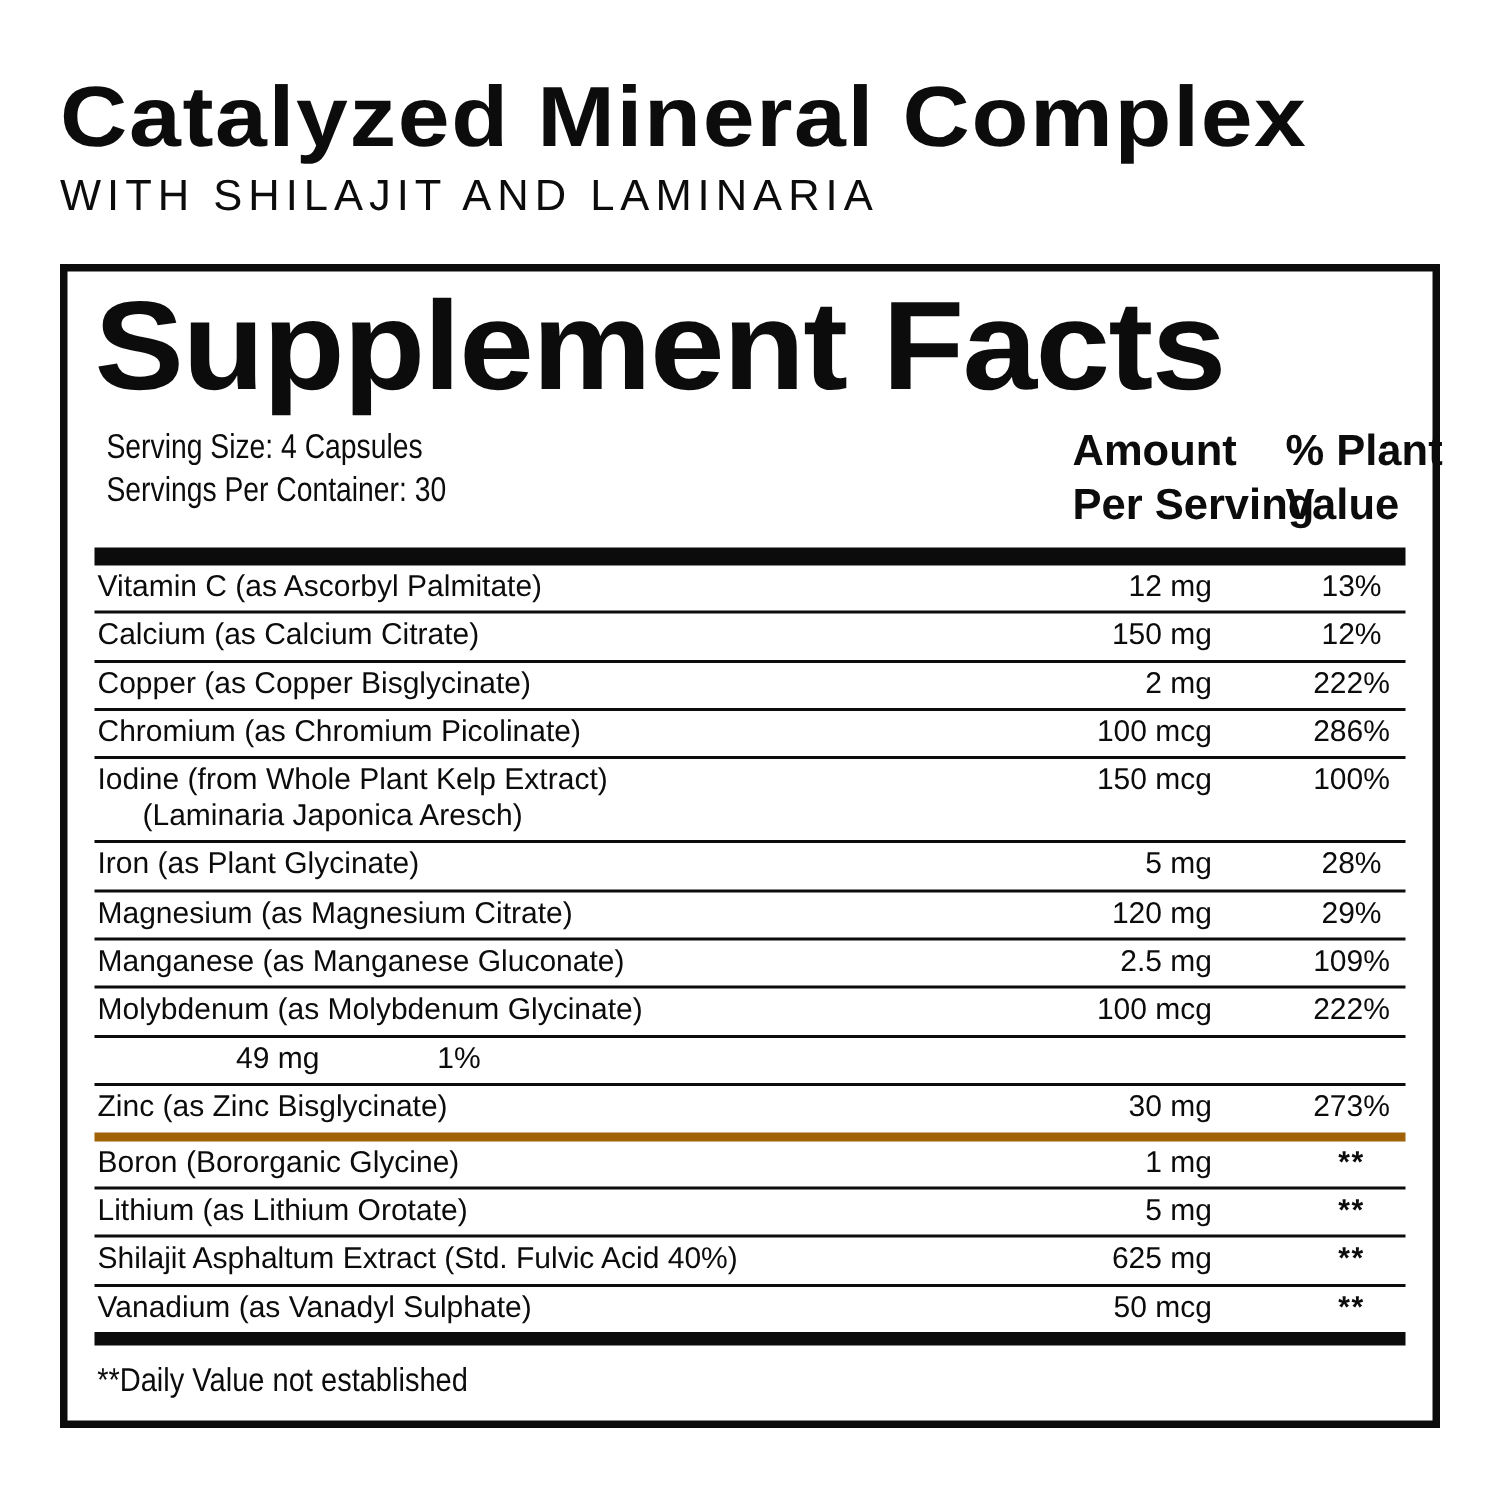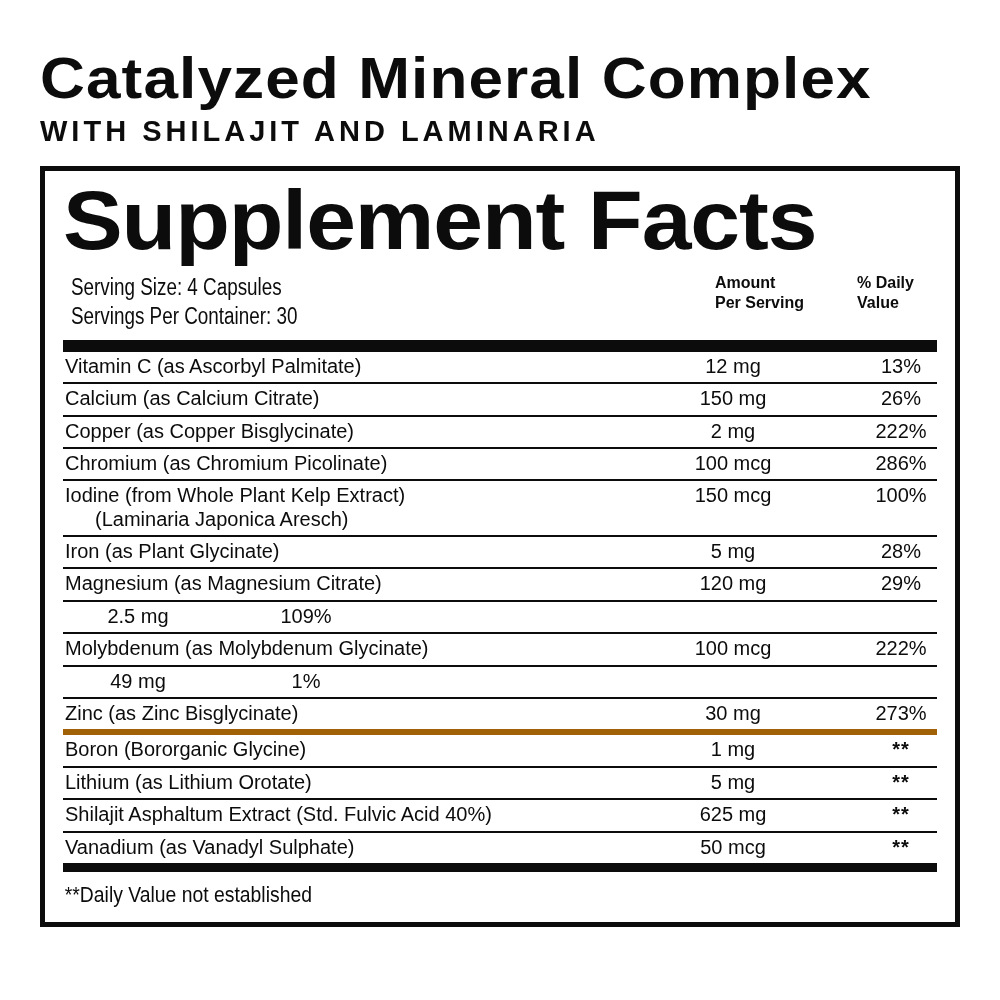--- a/index.html
+++ b/index.html
@@ -18,25 +18,25 @@
     font-weight: bold;
     letter-spacing: 1px;
     line-height: 1.0;
     transform: scaleX(1.09);
     transform-origin: left center;
     white-space: nowrap;
     margin-bottom: 10px;
   }
   .product-subtitle {
     font-size: 29px;
-    font-weight: bold;
+    font-weight: normal;
     letter-spacing: 4px;
     line-height: 1.0;
     white-space: nowrap;
-    margin-bottom: 20px;
+    margin-bottom: 30px;
   }
 
   
   .facts-box {
     border: 5px solid #0c0c0c;
     padding: 6px 18px 0 18px;
     background: #fff;
   }
   .sf-heading {
     font-size: 84px;
@@ -53,41 +53,41 @@
   .serving-left { flex: 1; }
   .serving-line {
     font-size: 23px;
     line-height: 1.26;
     transform: scaleX(0.82);
     transform-origin: left top;
     white-space: nowrap;
   }
   .hdr-amount { width: 128px; margin-right: 14px; }
   .hdr-dv { width: 80px; }
-  .hdr-line { font-size: 16px; font-weight: bold; line-height: 1.26; white-space: nowrap; }
+  .hdr-line { font-size: 29px; font-weight: bold; line-height: 1.26; white-space: nowrap; }
 
   .bar { background: #0c0c0c; width: 100%; }
   .bar-header { height: 12px; }
   .bar-footnote { height: 9px; }
 
   
   .row {
     display: flex;
     align-items: flex-start;
     border-top: 2px solid #0c0c0c;
     padding: 3px 0 4px 0;
     font-size: 20px;
     line-height: 1.17;
   }
   .row.no-top { border-top: none; }
   .row.section-break { border-top: 6px solid #a16207; }
   .r-name { flex: 1; padding-left: 2px; }
   .r-sub { display: block; padding-left: 30px; }
   .r-sub:empty { display: none; }
-  .r-amt { width: 150px; text-align: center; white-space: nowrap; }
+  .r-amt { width: 150px; text-align: right; white-space: nowrap; }
   .r-dv { width: 72px; margin-left: 57px; text-align: center; white-space: nowrap; }
   .r-dv.dv-est { font-weight: bold; letter-spacing: 1px; }
 
   .footnote {
     font-size: 22px;
     padding: 10px 0 14px 2px;
     transform: scaleX(0.88);
     transform-origin: left top;
     white-space: nowrap;
   }
@@ -108,21 +108,21 @@
     <div class="serving-area">
       <div class="serving-left">
         <div class="serving-line">Serving Size: 4 Capsules</div>
         <div class="serving-line">Servings Per Container: 30</div>
       </div>
       <div class="hdr-amount">
         <div class="hdr-line">Amount</div>
         <div class="hdr-line">Per Serving</div>
       </div>
       <div class="hdr-dv">
-        <div class="hdr-line">% Daily</div>
+        <div class="hdr-line">% Plant</div>
         <div class="hdr-line">Value</div>
       </div>
     </div>
 
     <div class="bar bar-header"></div>
 
     <div>
   <div class="row no-top">
     <div class="r-name">
       <span>Vitamin C (as Ascorbyl Palmitate)</span>
@@ -131,21 +131,21 @@
     <div class="r-amt">12 mg</div>
     <div class="r-dv">13%</div>
   </div>
 
   <div class="row">
     <div class="r-name">
       <span>Calcium (as Calcium Citrate)</span>
       
     </div>
     <div class="r-amt">150 mg</div>
-    <div class="r-dv">26%</div>
+    <div class="r-dv">12%</div>
   </div>
 
   <div class="row">
     <div class="r-name">
       <span>Copper (as Copper Bisglycinate)</span>
       
     </div>
     <div class="r-amt">2 mg</div>
     <div class="r-dv">222%</div>
   </div>
@@ -180,20 +180,24 @@
   <div class="row">
     <div class="r-name">
       <span>Magnesium (as Magnesium Citrate)</span>
       
     </div>
     <div class="r-amt">120 mg</div>
     <div class="r-dv">29%</div>
   </div>
 
   <div class="row">
+    <div class="r-name">
+      <span>Manganese (as Manganese Gluconate)</span>
+      
+    </div>
     <div class="r-amt">2.5 mg</div>
     <div class="r-dv">109%</div>
   </div>
 
   <div class="row">
     <div class="r-name">
       <span>Molybdenum (as Molybdenum Glycinate)</span>
       
     </div>
     <div class="r-amt">100 mcg</div>

